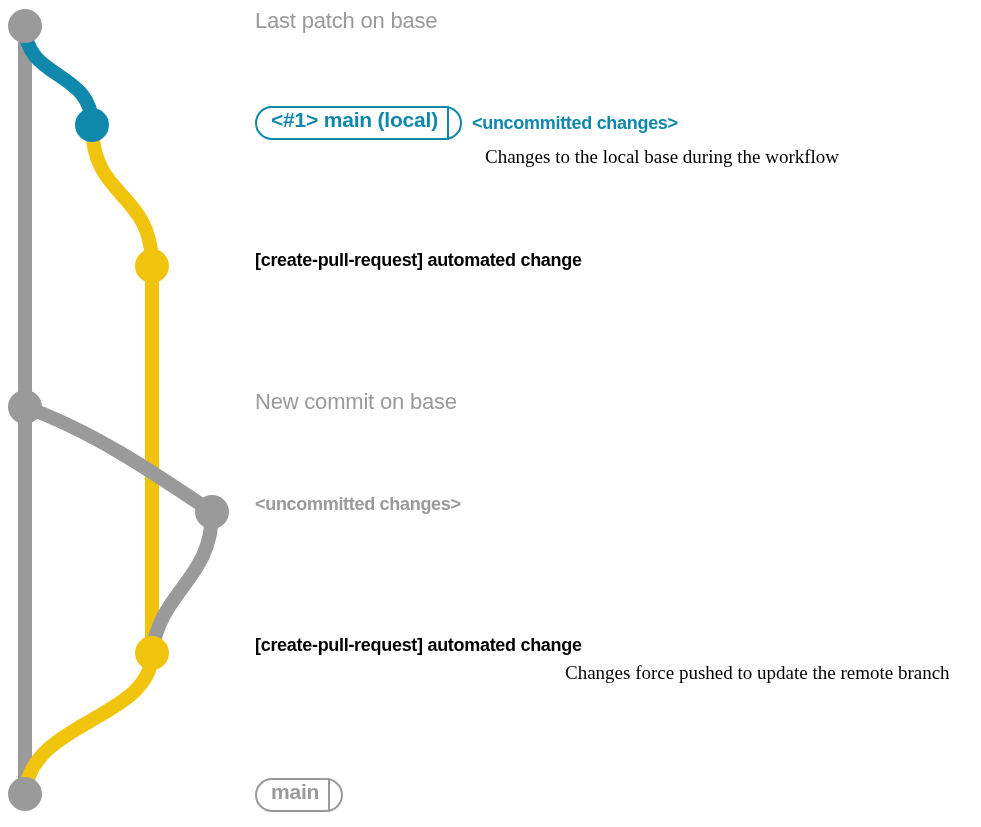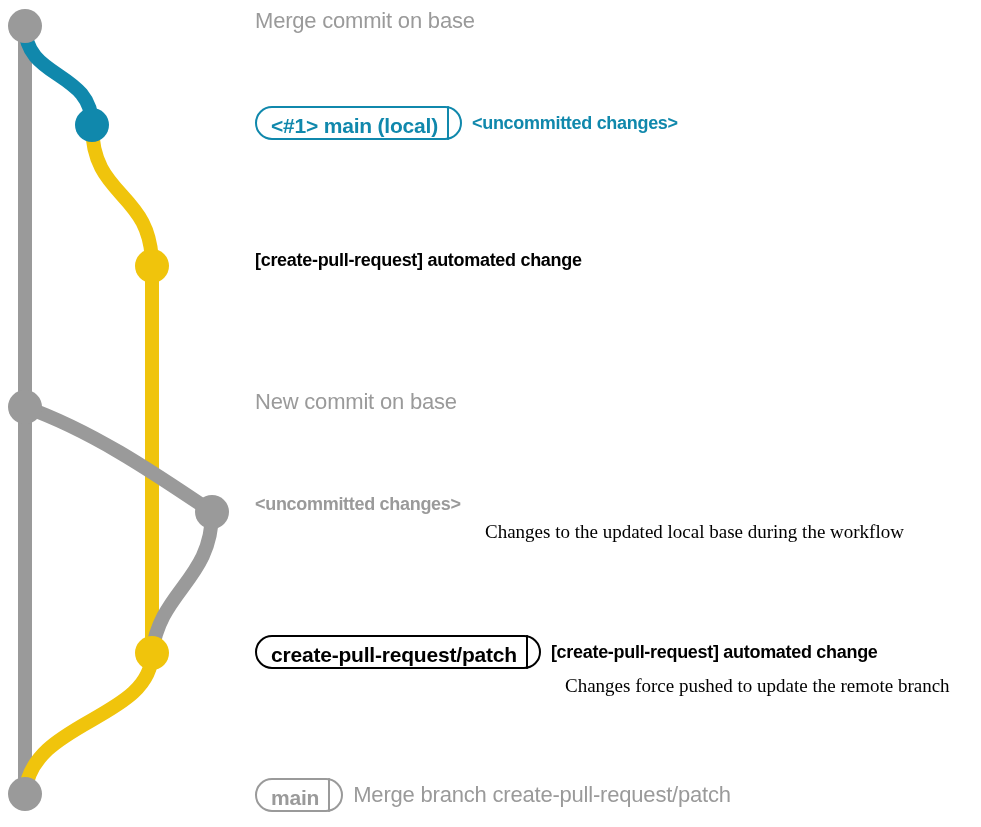--- a/index.html
+++ b/index.html
@@ -43,21 +43,21 @@
     display: flex;
     align-items: center;
     flex-direction: row;
     white-space: nowrap;
   }
 
   
   .badge {
     position: relative;
     display: inline-flex;
-    align-items: flex-end;
+    align-items: flex-start;
     height: 34px;
     padding: 0 22px 0 14px;
     border: 2px solid currentColor;
     border-radius: 18px;
     font-size: 21px;
     font-weight: bold;
     letter-spacing: -0.2px;
     box-sizing: border-box;
     margin-right: 10px;
   }
@@ -126,64 +126,60 @@
   <circle cx="25" cy="407" r="17" fill="#9a9a9a"></circle>
   <circle cx="212" cy="512" r="17" fill="#9a9a9a"></circle>
   <circle cx="152" cy="653" r="17" fill="#f0c40c"></circle>
   <circle cx="25" cy="794" r="17" fill="#9a9a9a"></circle>
 </svg>
 
 <div class="label-layer">
 
   <div class="row" style="top:8px; left:255px;">
     <div class="row-main">
-      <span class="subject-plain c-gray">Merge commit on base</span>
+      <span class="subject-plain c-gray">Last patch on base</span>
     </div>
   </div>
 
   <div class="row" style="top:106px; left:255px;">
     <div class="row-main">
       <span class="badge c-blue">
         <span class="badge-text">&lt;#1&gt; main (local)</span>
       </span>
       <span class="subject c-blue">&lt;uncommitted changes&gt;</span>
     </div>
+    <div class="desc" style="margin-left:230px;">Changes to the local base during the workflow</div>
   </div>
 
   <div class="row" style="top:250px; left:255px;">
     <div class="row-main">
       <span class="subject c-yellow">[create-pull-request] automated change</span>
     </div>
   </div>
 
   <div class="row" style="top:389px; left:255px;justify-content:flex-end;">
     <div class="row-main">
       <span class="subject-plain c-gray">New commit on base</span>
     </div>
   </div>
 
   <div class="row" style="top:494px; left:255px;">
     <div class="row-main">
       <span class="subject c-gray">&lt;uncommitted changes&gt;</span>
     </div>
-    <div class="desc" style="margin-left:230px;">Changes to the updated local base during the workflow</div>
   </div>
 
   <div class="row" style="top:635px; left:255px;">
     <div class="row-main">
-      <span class="badge c-yellow">
-        <span class="badge-text">create-pull-request/patch</span>
-      </span>
       <span class="subject c-yellow">[create-pull-request] automated change</span>
     </div>
     <div class="desc" style="margin-left:310px;">Changes force pushed to update the remote branch</div>
   </div>
 
   <div class="row" style="top:778px; left:255px;">
     <div class="row-main">
       <span class="badge c-gray">
         <span class="badge-text">main</span>
       </span>
-      <span class="subject-plain c-gray">Merge branch create-pull-request/patch</span>
     </div>
   </div>
 
 </div>
 
 </body></html>

